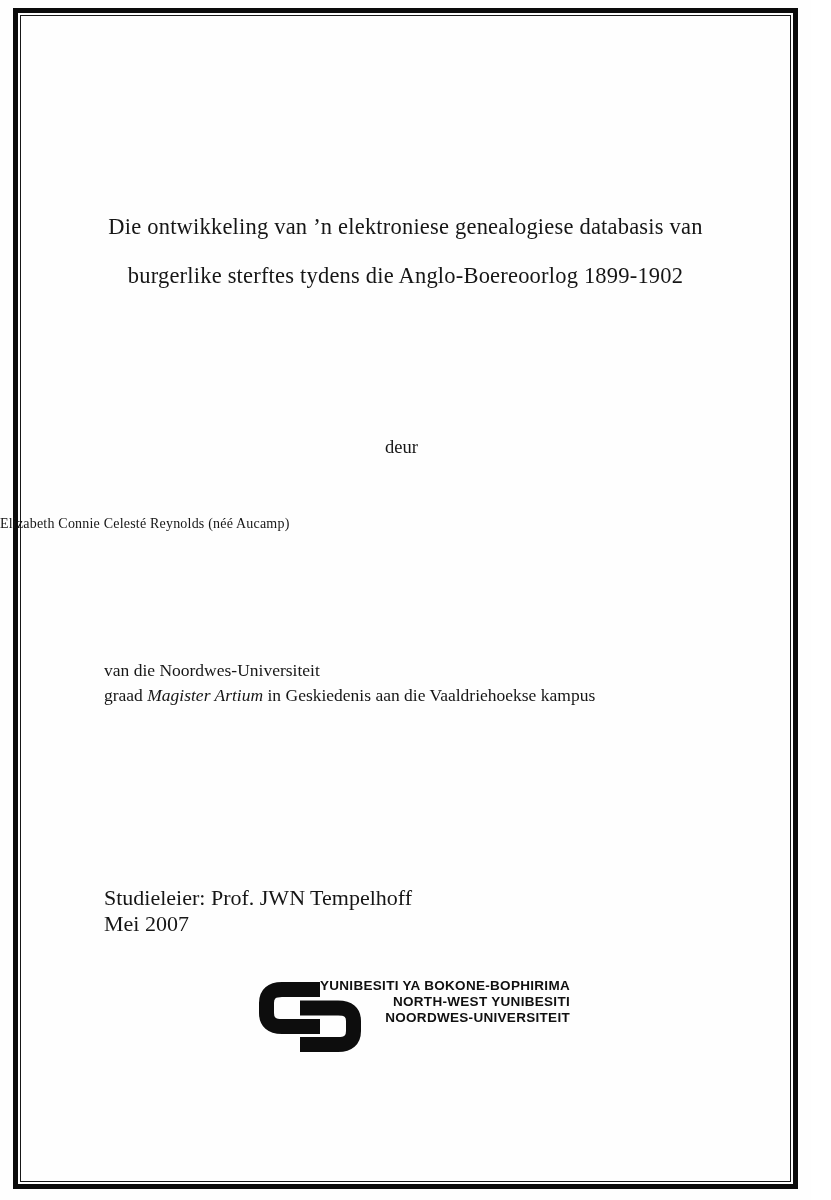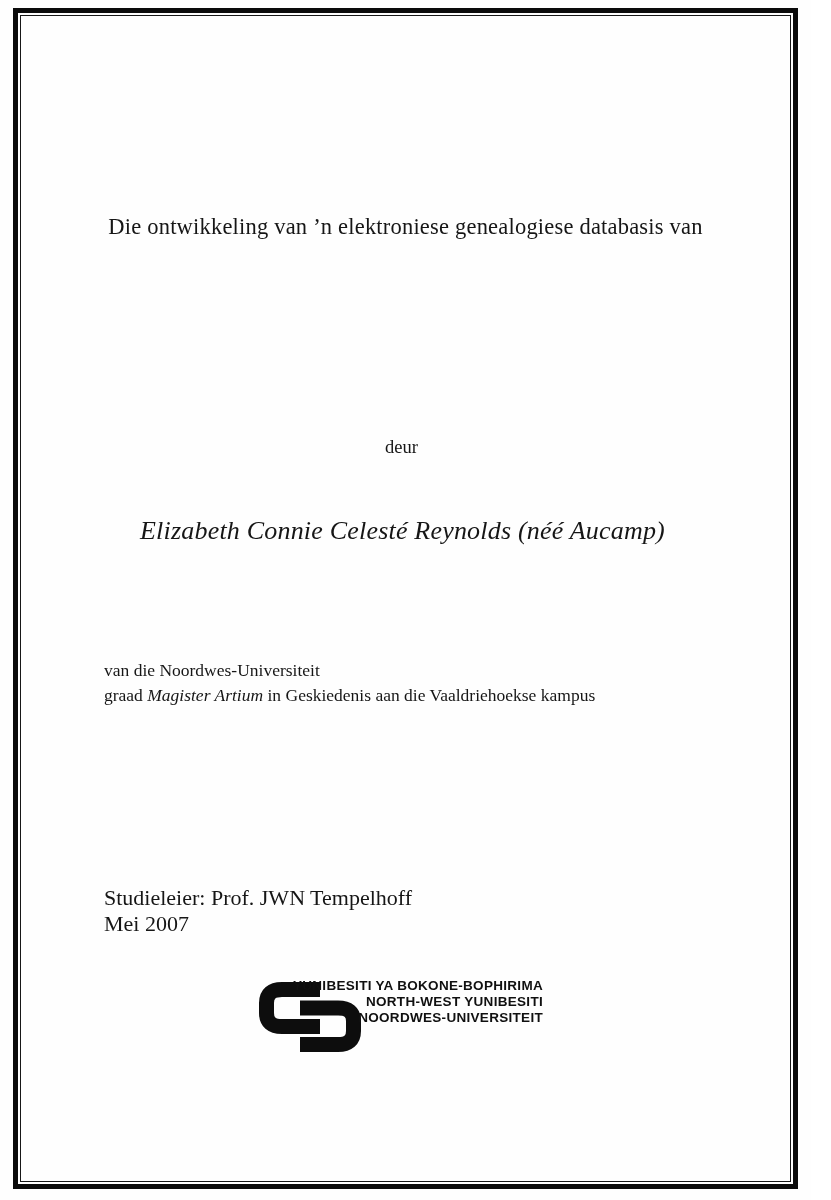--- a/index.html
+++ b/index.html
@@ -41,24 +41,22 @@
     position: absolute;
     top: 437px;
     left: 0; right: 8px;
     text-align: center;
     font-size: 18.5px;
   }
   .author {
     position: absolute;
     top: 516px;
     left: 0; right: 6px;
-    text-align: center;
-    font-size: 26px;
+    font-size: 14px;
     letter-spacing: 0.2px;
-    font-style: italic;
   }
   .statement {
     position: absolute;
     top: 658px;
     left: 104px;
     width: 642px;
     font-size: 17.5px;
     line-height: 24.8px;
   }
   .statement .justify-line {
@@ -80,21 +78,21 @@
     height: 85px;
   }
   .logo-mark {
     position: absolute;
     left: 258px;
     top: 6px;
   }
   .logo-text {
     position: absolute;
     top: 3px;
-    right: 268px;
+    right: 241px;
     text-align: right;
     font-family: "Liberation Sans", "DejaVu Sans", sans-serif;
     font-weight: bold;
     font-size: 13.5px;
     line-height: 15.8px;
     letter-spacing: 0.3px;
     color: #101010;
     white-space: nowrap;
   }
 </style>
@@ -102,20 +100,21 @@
 <body>
 
 <div class="page">
 
   <div class="frame-outer">
     <div class="frame-inner"></div>
   </div>
 
   <div class="title-block">
     <div>Die ontwikkeling van ’n elektroniese genealogiese databasis van</div>
+    <div>burgerlike sterftes tydens die Anglo-Boereoorlog 1899-1902</div>
   </div>
 
   <div class="byline">deur</div>
 
   <div class="author">Elizabeth Connie Celesté Reynolds (néé Aucamp)</div>
 
   <div class="statement">
     <div>van die Noordwes-Universiteit</div>
     <div><span>graad </span><i>Magister Artium</i><span> in Geskiedenis aan die Vaaldriehoekse kampus</span></div>
   </div>

